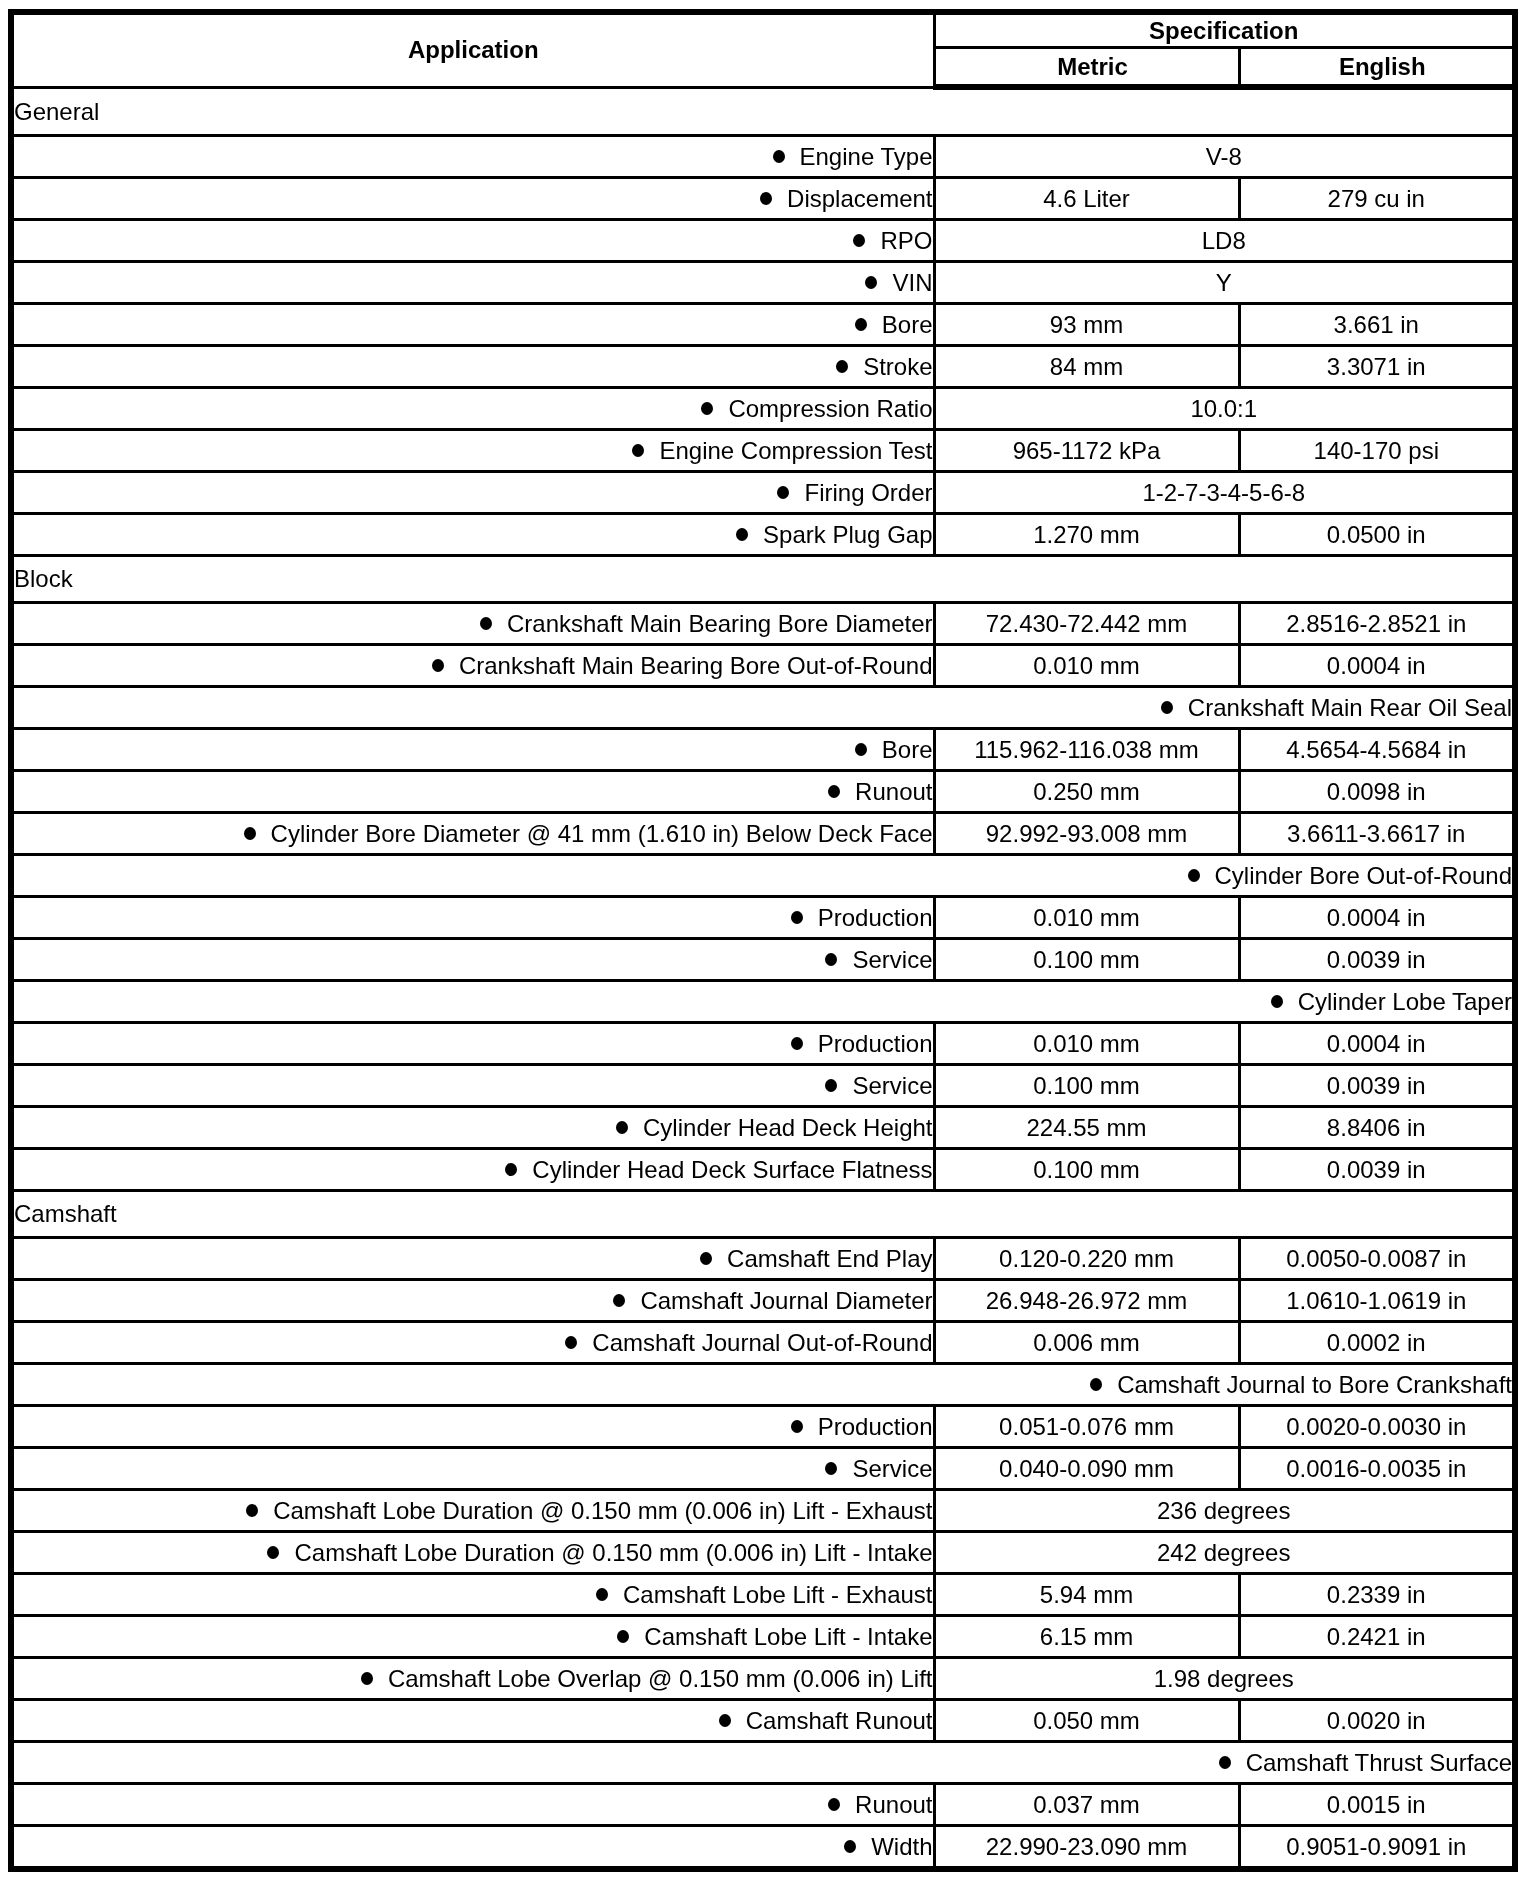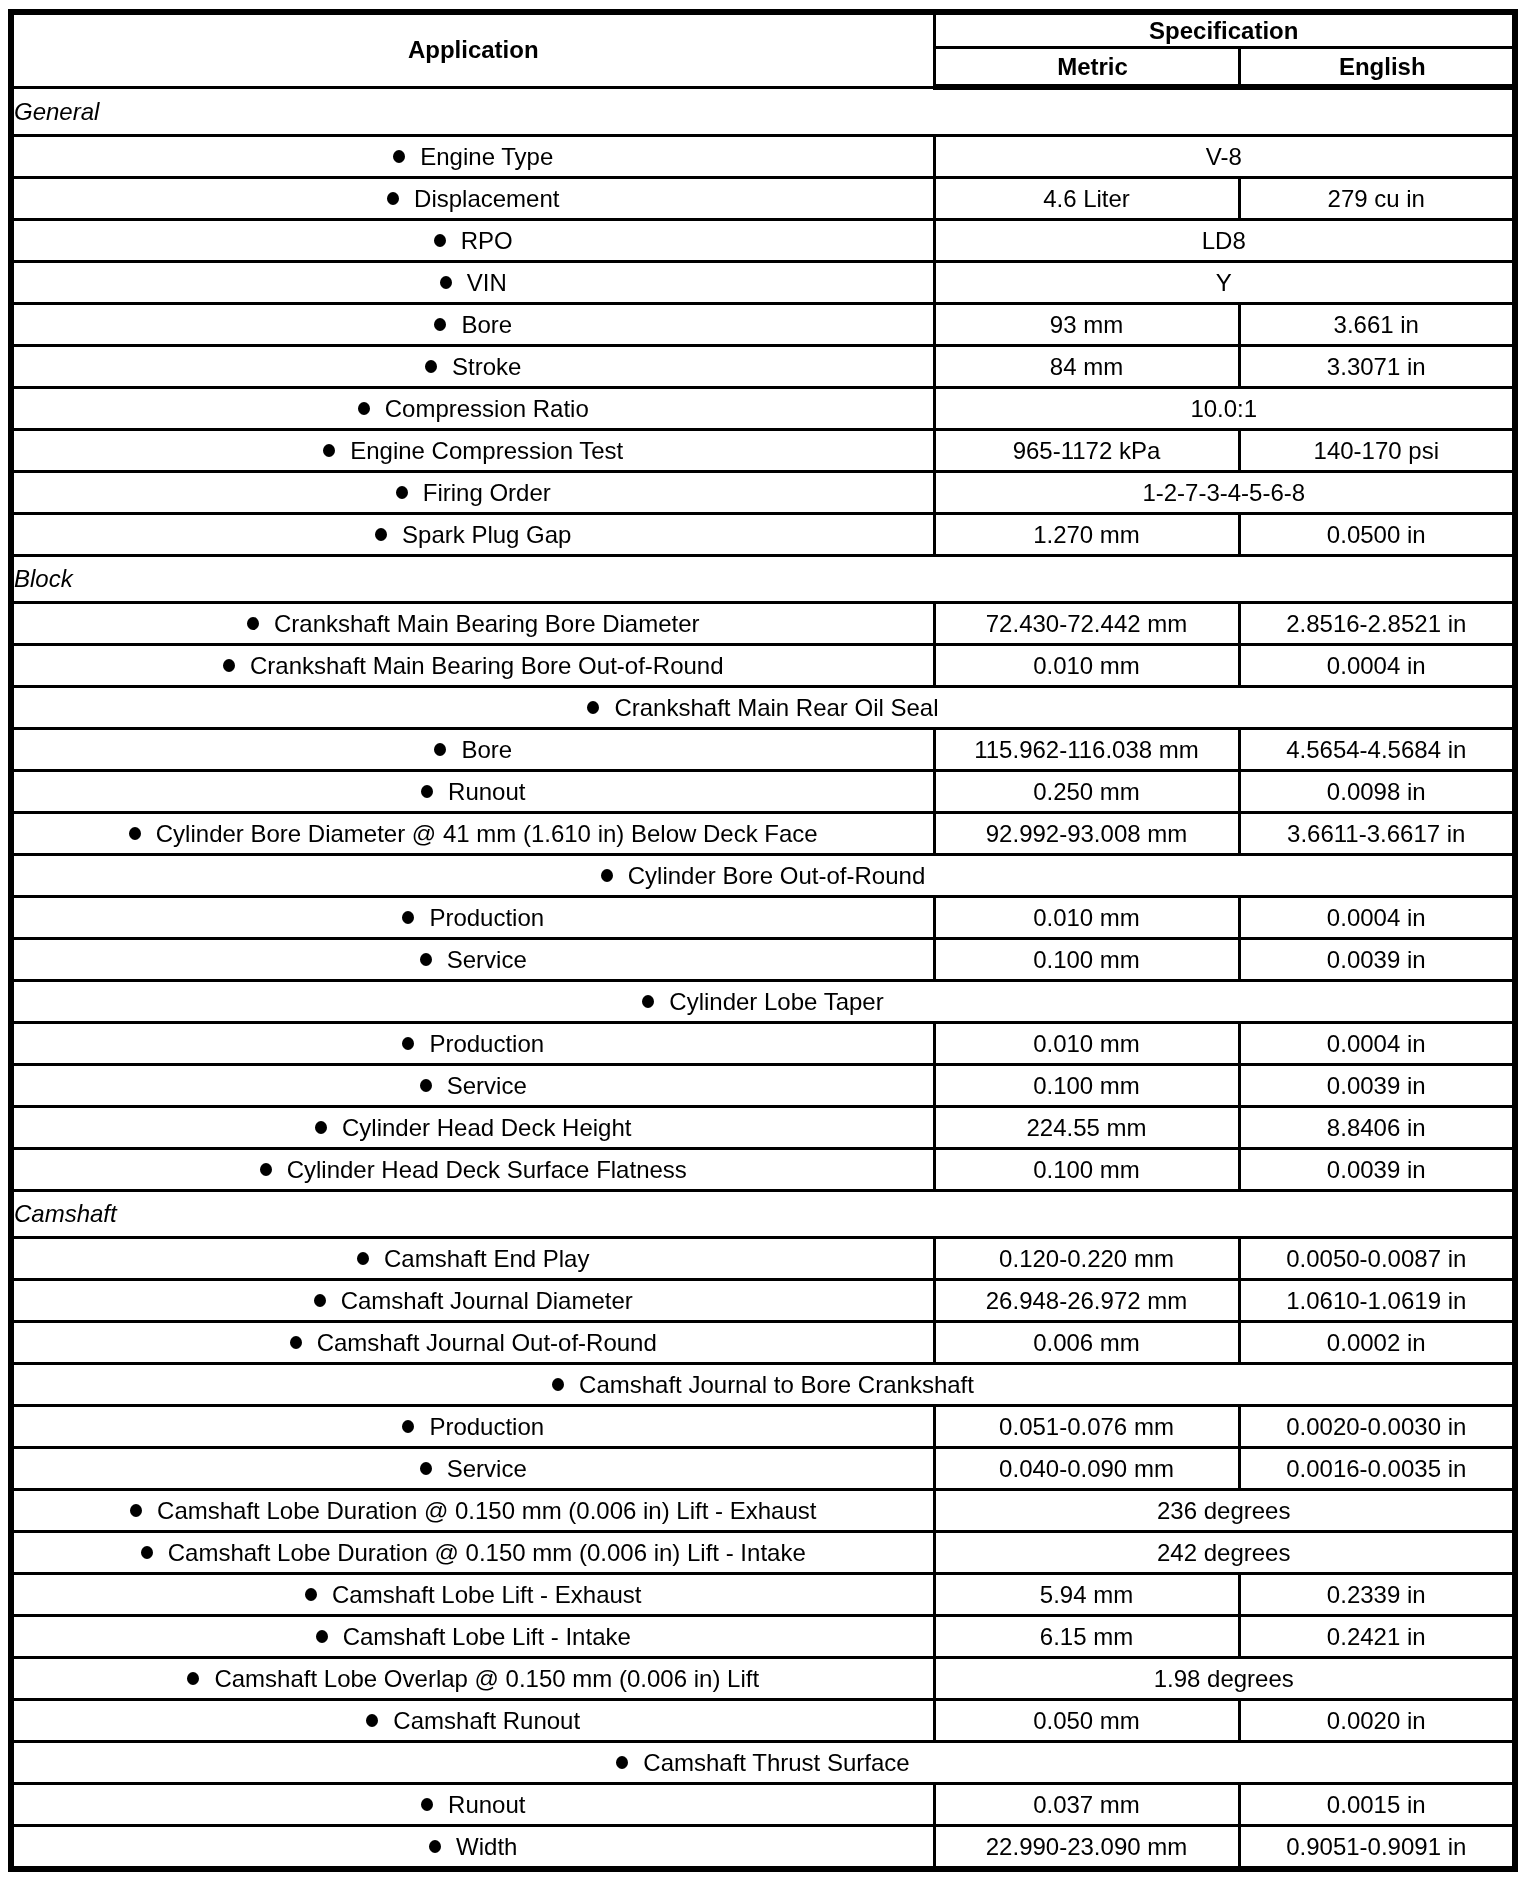--- a/index.html
+++ b/index.html
@@ -44,27 +44,26 @@
   }
   tr.hdr-row-1 td { height: 31px; }
   tr.hdr-row-2 td { height: 35px; }
   tr.hdr-row-2 td, td.hdr-app { border-bottom: 6px solid #000000; padding-left: 12px; }
 
   
   td.section-cell {
     height: 44px;
     padding-left: 3px;
     text-align: left;
-    font-style: italic;
   }
   
   td.label-cell {
     height: 39px;
     padding-left: 16px;
-    text-align: center;
+    text-align: right;
   }
   td.value-cell {
     height: 39px;
     text-align: center;
   }
   .bullet {
     display: inline-block;
     width: 12px;
     height: 13px;
     background: #000000;

